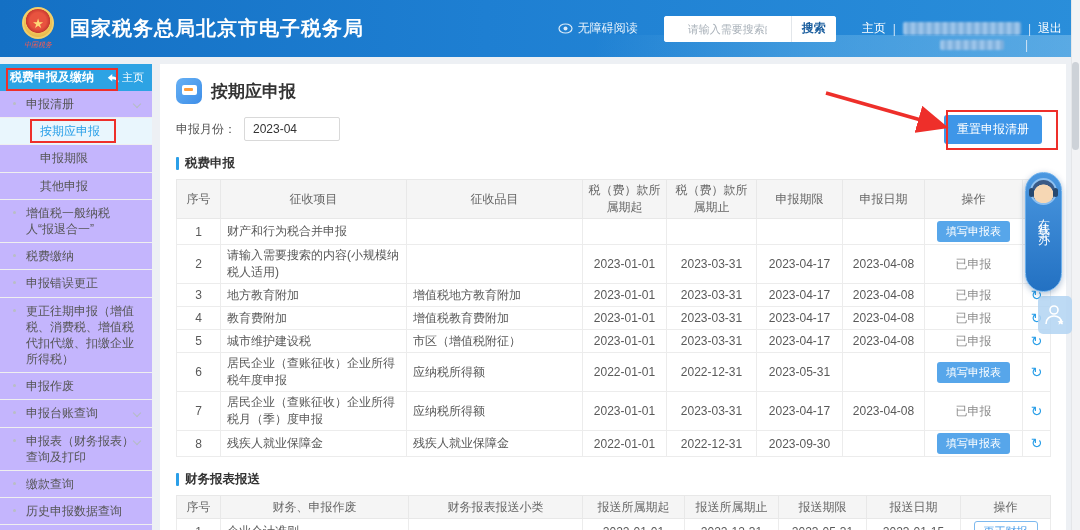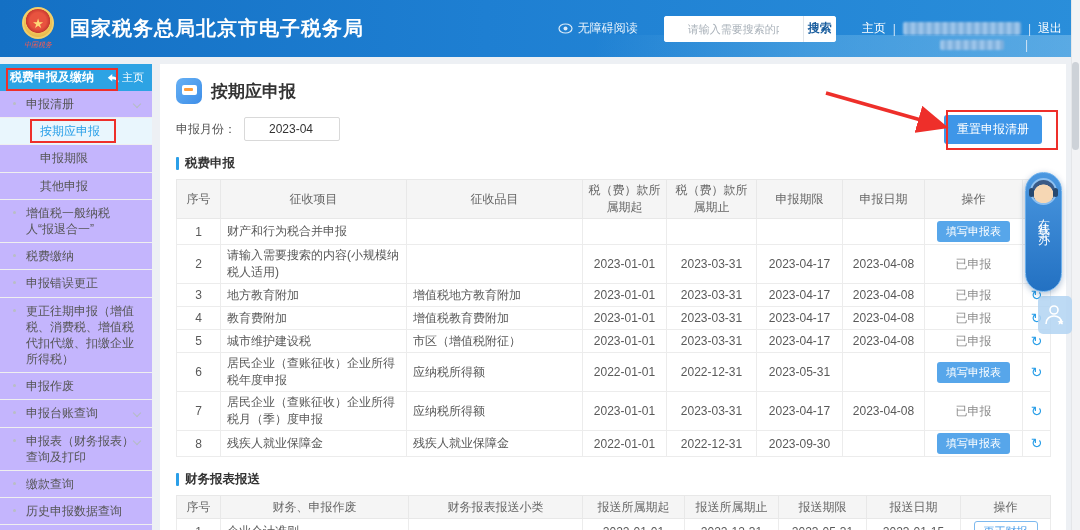--- a/index.html
+++ b/index.html
@@ -15,21 +15,21 @@
   .emblem{display:flex;flex-direction:column;align-items:center;width:44px;}
   .emblem-circle{width:32px;height:32px;border-radius:50%;background:radial-gradient(circle at 50% 42%,#e8533f 0 38%,#c93a30 55%,#f0c55a 58%,#d9a33a 100%);
     border:2px solid #f2cf6a;display:flex;align-items:center;justify-content:center;color:#ffd978;font-size:13px;line-height:1;}
   .emblem-script{font-size:7px;color:#ff5a4d;margin-top:1px;font-style:italic;white-space:nowrap;}
   .app-title{color:#fff;font-size:20px;font-weight:bold;letter-spacing:1px;}
   .topbar-right{display:flex;align-items:center;gap:26px;z-index:2;}
   .access{display:flex;align-items:center;gap:5px;color:#eaf4fc;font-size:12px;cursor:pointer;}
   .searchbox{display:flex;align-items:stretch;background:#fff;border-radius:3px;overflow:hidden;height:26px;width:172px;}
   .searchbox input{border:0;outline:0;flex:1;font-size:11px;padding:0 24px;color:#333;min-width:0;font-family:inherit;}
   .searchbox input::placeholder{color:#aab2ba;}
-  .searchbox button{border:0;background:#fff;border-left:1px solid #e2e6ea;color:#1b5e9e;font-size:12px;font-weight:bold;padding:0 4px;cursor:pointer;font-family:inherit;}
+  .searchbox button{border:0;background:#fff;border-left:1px solid #e2e6ea;color:#1b5e9e;font-size:12px;font-weight:bold;padding:0 10px;cursor:pointer;font-family:inherit;}
   .userlinks{display:flex;align-items:center;gap:7px;color:#fff;font-size:12px;position:relative;}
   .userlinks a{color:#fff;text-decoration:none;cursor:pointer;}
   .sep{color:#cfe4f5;}
   .blur-block{display:inline-block;width:118px;height:13px;border-radius:2px;
     background:repeating-linear-gradient(90deg,#9cc5ea 0 4px,#7fb0dd 4px 8px),repeating-linear-gradient(0deg,rgba(255,255,255,.25) 0 3px,rgba(110,160,210,.3) 3px 6px);
     filter:blur(1.2px);}
   .blur-block.small{position:absolute;width:64px;height:10px;right:58px;top:20px;}
   .sep.second{position:absolute;right:34px;top:18px;}
 
   
@@ -46,21 +46,21 @@
   .sb-item .chev{position:absolute;right:12px;top:10px;width:6px;height:6px;border-right:1px solid #b5bcc2;border-bottom:1px solid #b5bcc2;transform:rotate(45deg);}
 
   
   .panel{position:absolute;left:160px;top:64px;width:906px;height:466px;background:#fff;overflow:hidden;}
   .page-head{display:flex;align-items:center;gap:9px;margin:14px 0 0 16px;}
   .doc-icon{width:26px;height:26px;border-radius:7px;background:linear-gradient(135deg,#66b0f4,#3e8ee8);position:relative;flex:0 0 auto;}
   .doc-icon::before{content:"";position:absolute;left:6px;top:7px;right:5px;height:10px;background:#fff;border-radius:2px;}
   .doc-icon::after{content:"";position:absolute;left:8px;top:10px;width:9px;height:3px;background:#ff9d3c;border-radius:1px;}
   .page-title{font-size:17px;color:#333;font-weight:bold;}
   .month-row{display:flex;align-items:center;margin:13px 0 0 16px;font-size:12px;color:#555;position:relative;}
-  .month-row input{margin-left:8px;width:96px;height:24px;border:1px solid #d9d9d9;border-radius:2px;padding:0 24px;font-size:12px;color:#333;outline:0;font-family:inherit;}
+  .month-row input{margin-left:8px;width:96px;height:24px;border:1px solid #d9d9d9;border-radius:2px;padding:0 8px;font-size:12px;color:#333;outline:0;font-family:inherit;}
   .reset-btn{position:absolute;right:24px;top:-2px;background:#3e96e8;color:#fff;border:0;border-radius:3px;font-size:12px;
     padding:6px 13px;cursor:pointer;font-family:inherit;}
   .section-title{display:flex;align-items:center;margin:14px 0 0 16px;font-size:12.5px;font-weight:bold;color:#333;}
   .section-title::before{content:"";width:3px;height:13px;background:#2b9fe8;margin-right:6px;border-radius:1px;}
   table.grid{border-collapse:collapse;table-layout:fixed;width:874px;margin:7px 16px 0 16px;font-size:12px;color:#595959;}
   table.grid th{background:#f5f5f5;border:1px solid #e8e8e8;font-weight:normal;color:#666;height:23px;padding:2px 4px;}
   table.grid td{border:1px solid #ececec;height:23px;padding:2px 6px;text-align:center;overflow:hidden;}
   table.grid td:nth-child(2),table.grid td:nth-child(3){text-align:left;}
   .t-tax col:nth-child(1){width:44px}.t-tax col:nth-child(2){width:186px}.t-tax col:nth-child(3){width:176px}
   .t-tax col:nth-child(4){width:84px}.t-tax col:nth-child(5){width:90px}.t-tax col:nth-child(6){width:86px}

